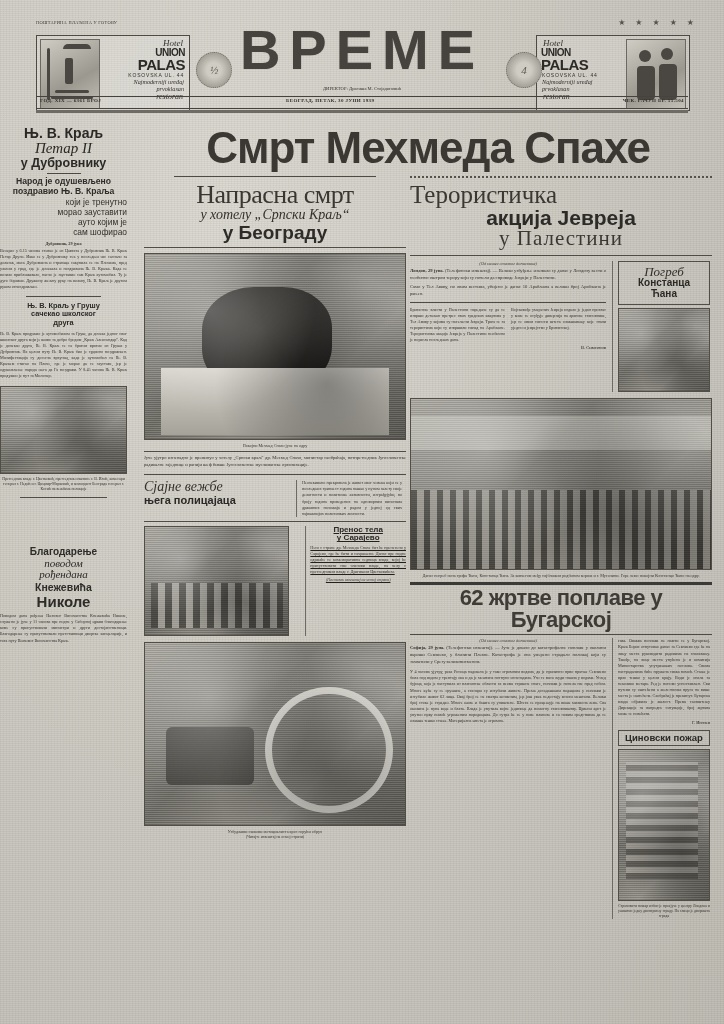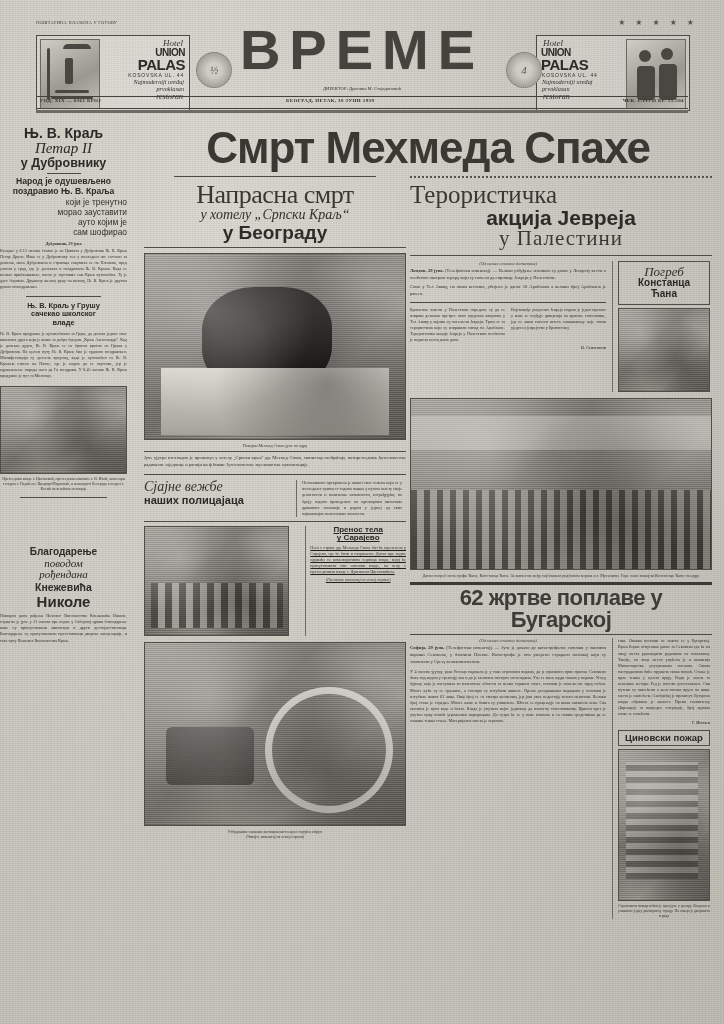--- a/index.html
+++ b/index.html
@@ -189,21 +189,21 @@
     <div class="l-sub2">ауто којим је</div>
     <div class="l-sub2">сам шофирао</div>
 
     <div class="srcline" style="margin-top:4px;font-weight:bold;font-style:normal;font-size:4.2px;">Дубровник, 29 јуна</div>
     <div class="bodytext sm" style="margin-top:2px;">Вечерас у 6.15 часова стигао је из Цавтата у Дубровник Њ. В. Краљ Петар Други. Иако се у Дубровнику тек у последњи час сазнало за долазак, маса Дубровчана и странаца сакупила се на Плочама, пред улазом у град, где је дочекала и поздравила Њ. В. Краља. Када се возило приближавало, нагло је зауставио сам Краљ аутомобил. Ту је дуго боравио. Дружину жељну руку на волану, Њ. В. Краљ је другом руком отпоздрављао.</div>
 
     <div class="thinline" style="margin:5px 26px;"></div>
 
     <div class="secthead">Њ. В. Краљ у Грушу</div>
     <div class="secthead">сачекао школског</div>
-    <div class="secthead">владе</div>
+    <div class="secthead">друга</div>
     <div class="bodytext sm" style="margin-top:3px;">Њ. В. Краљ продужио је аутомобилом за Груш, да дочека једног свог школског друга који је шиво за добро бродом „Краљ Александар“. Кад је дочекао друга, Њ. В. Краљ се са братом вратио из Груша у Дубровник. На целом путу Њ. В. Краљ био је срдачно поздрављен. Манифестација су досегла врхунац, када је аутомобил са Њ. В. Краљем стигао на Плоче, где је морао да се зауставе, јер је одушевљење народа њега да Га поздрави. У 8.45 часова Њ. В. Краљ продужио је пут за Милочер.</div>
 
     <div class="photo frame" style="margin-top:6px;height:86px;"></div>
     <div class="cap" style="margin-top:3px;font-size:3.9px;">Претседник владе г. Цветковић, претседник општине г. В. Илић, комесари генерал г. Недић и г. Цицмир-Марковић, и командант Београда генерал г. Косић на вежбама полиције</div>
 
     <div class="thinline" style="margin:5px 20px;"></div>
 
     <div class="l-sub" style="font-size:10px;margin-top:48px;">Благодарење</div>
     <div class="l-h2" style="font-size:11px;">поводом</div>
     <div class="l-h2" style="font-size:11px;">рођендана</div>
@@ -234,21 +234,21 @@
 
     <div class="thinline" style="margin:3px 0;"></div>
 
     <div class="bodytext">Јуче ујутро изненадно је преминуо у хотелу „Српски краљ“ др. Мехмед Спахо, министар саобраћаја, потпретседник Југословенске радикалне заједнице и ранији шеф бивше Југословенске муслиманске организације.</div>
 
     <div class="thinline" style="margin:5px 0;"></div>
 
     <div style="display:flex;">
       <div style="width:152px;">
         <div class="c-h2" style="font-size:14px;text-align:left;">Сјајне вежбе</div>
-        <div class="l-h3" style="font-size:11px;text-align:left;">наших полицајаца</div>
+        <div class="l-h3" style="font-size:11px;text-align:left;">њега полицајаца</div>
       </div>
       <div class="vr" style="padding-left:5px;width:100px;">
         <div class="bodytext sm">Неочекивано прекратила је живот овог човека који се у последњих тринаест година нашао у пуном залету своје делатности и политичке активности, изграђујући, по броју година проведених на одговорним висинама државних положаја и радом у једној од свих најважнијих политичких личности.</div>
       </div>
     </div>
 
     <div class="thinline" style="margin:4px 0;"></div>
 
     <div style="display:flex;gap:16px;text-decoration:underline;">
       <div style="width:152px;">

